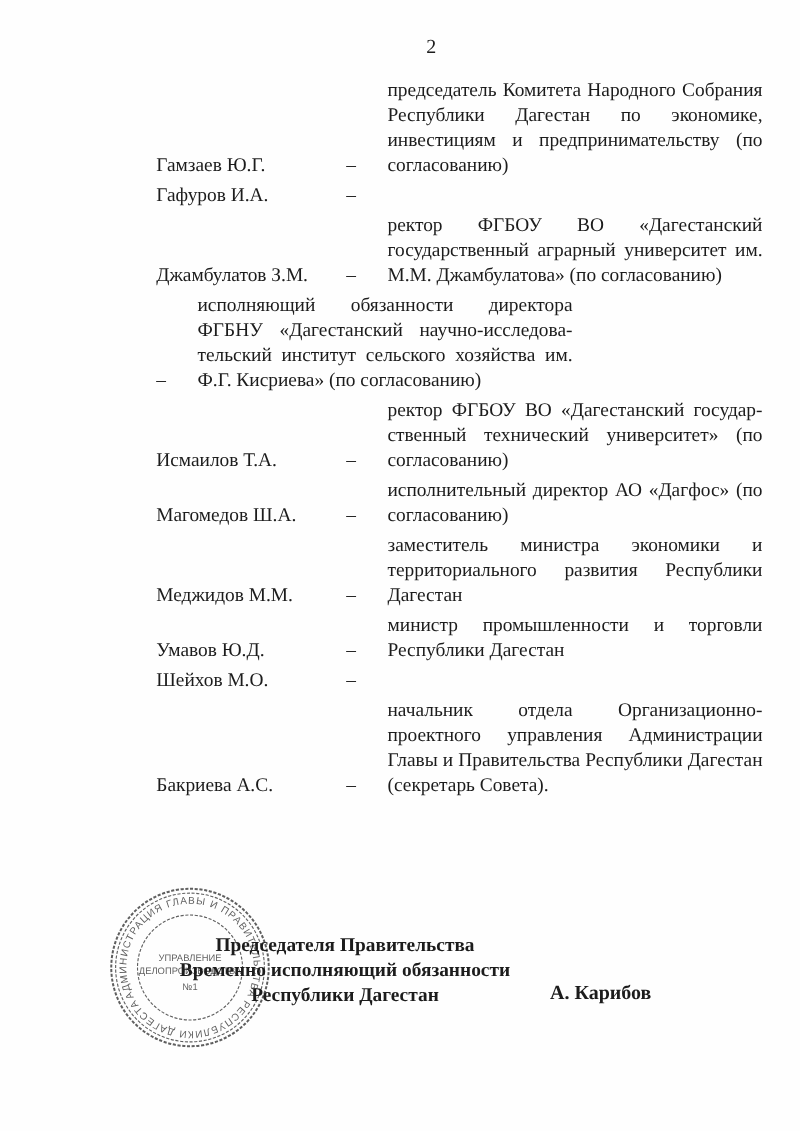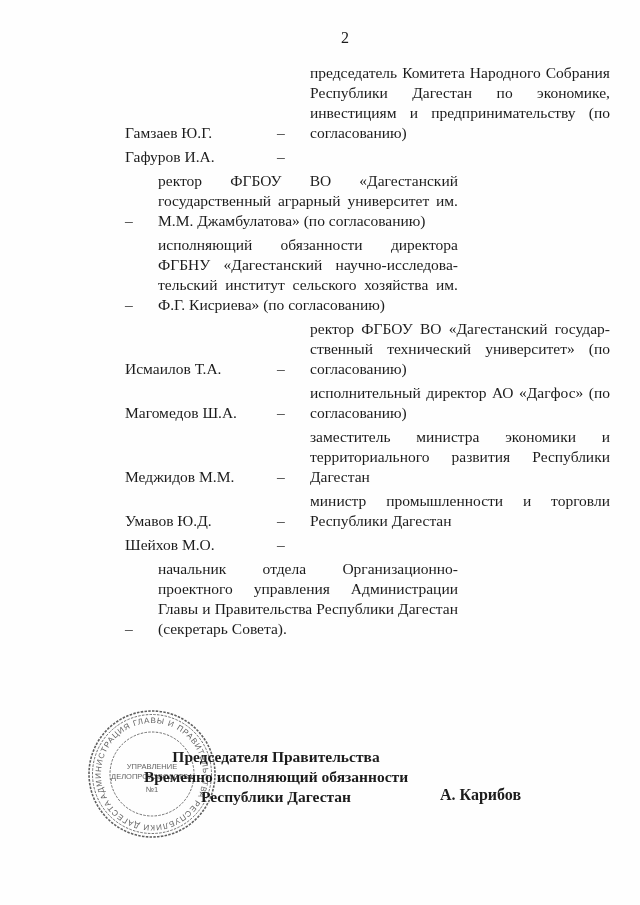--- a/index.html
+++ b/index.html
@@ -85,20 +85,21 @@
       <div class="member-dash">–</div>
       <div class="member-position">председатель Комитета Народного Собрания Республики Дагестан по экономике, инвестициям и предпринимательству (по согласованию)</div>
     </div>
 
     <div class="member-row">
       <div class="member-name">Гафуров И.А.</div>
       <div class="member-dash">–</div>
     </div>
 
     <div class="member-row">
+      <div class="member-name">Джамбулатов З.М.</div>
       <div class="member-dash">–</div>
       <div class="member-position">ректор ФГБОУ ВО «Дагестанский государственный аграрный университет им. М.М. Джамбулатова» (по согласованию)</div>
     </div>
 
     <div class="member-row">
       <div class="member-dash">–</div>
       <div class="member-position">исполняющий обязанности директора ФГБНУ «Дагестанский научно-исследова­тельский институт сельского хозяйства им. Ф.Г. Кисриева» (по согласованию)</div>
     </div>
 
     <div class="member-row">
@@ -124,20 +125,21 @@
       <div class="member-dash">–</div>
       <div class="member-position">министр промышленности и торговли Республики Дагестан</div>
     </div>
 
     <div class="member-row">
       <div class="member-name">Шейхов М.О.</div>
       <div class="member-dash">–</div>
     </div>
 
     <div class="member-row">
+      <div class="member-name">Бакриева А.С.</div>
       <div class="member-dash">–</div>
       <div class="member-position">начальник отдела Организационно-проектного управления Администрации Главы и Правительства Республики Дагестан (секретарь Совета).</div>
     </div>
   </div>
 
   <svg class="stamp" viewBox="0 0 132 132">
     <circle class="ring-line" cx="66" cy="66" r="63" stroke-width="1.6" stroke-dasharray="2.5 1.3"></circle>
     <circle class="ring-line" cx="66" cy="66" r="59.5" stroke-width="0.9" stroke-dasharray="2.5 1.3"></circle>
     <circle class="ring-line" cx="66" cy="66" r="42" stroke-width="0.9" stroke-dasharray="2.5 1.3"></circle>
     <g transform="rotate(-28 66 66)">

